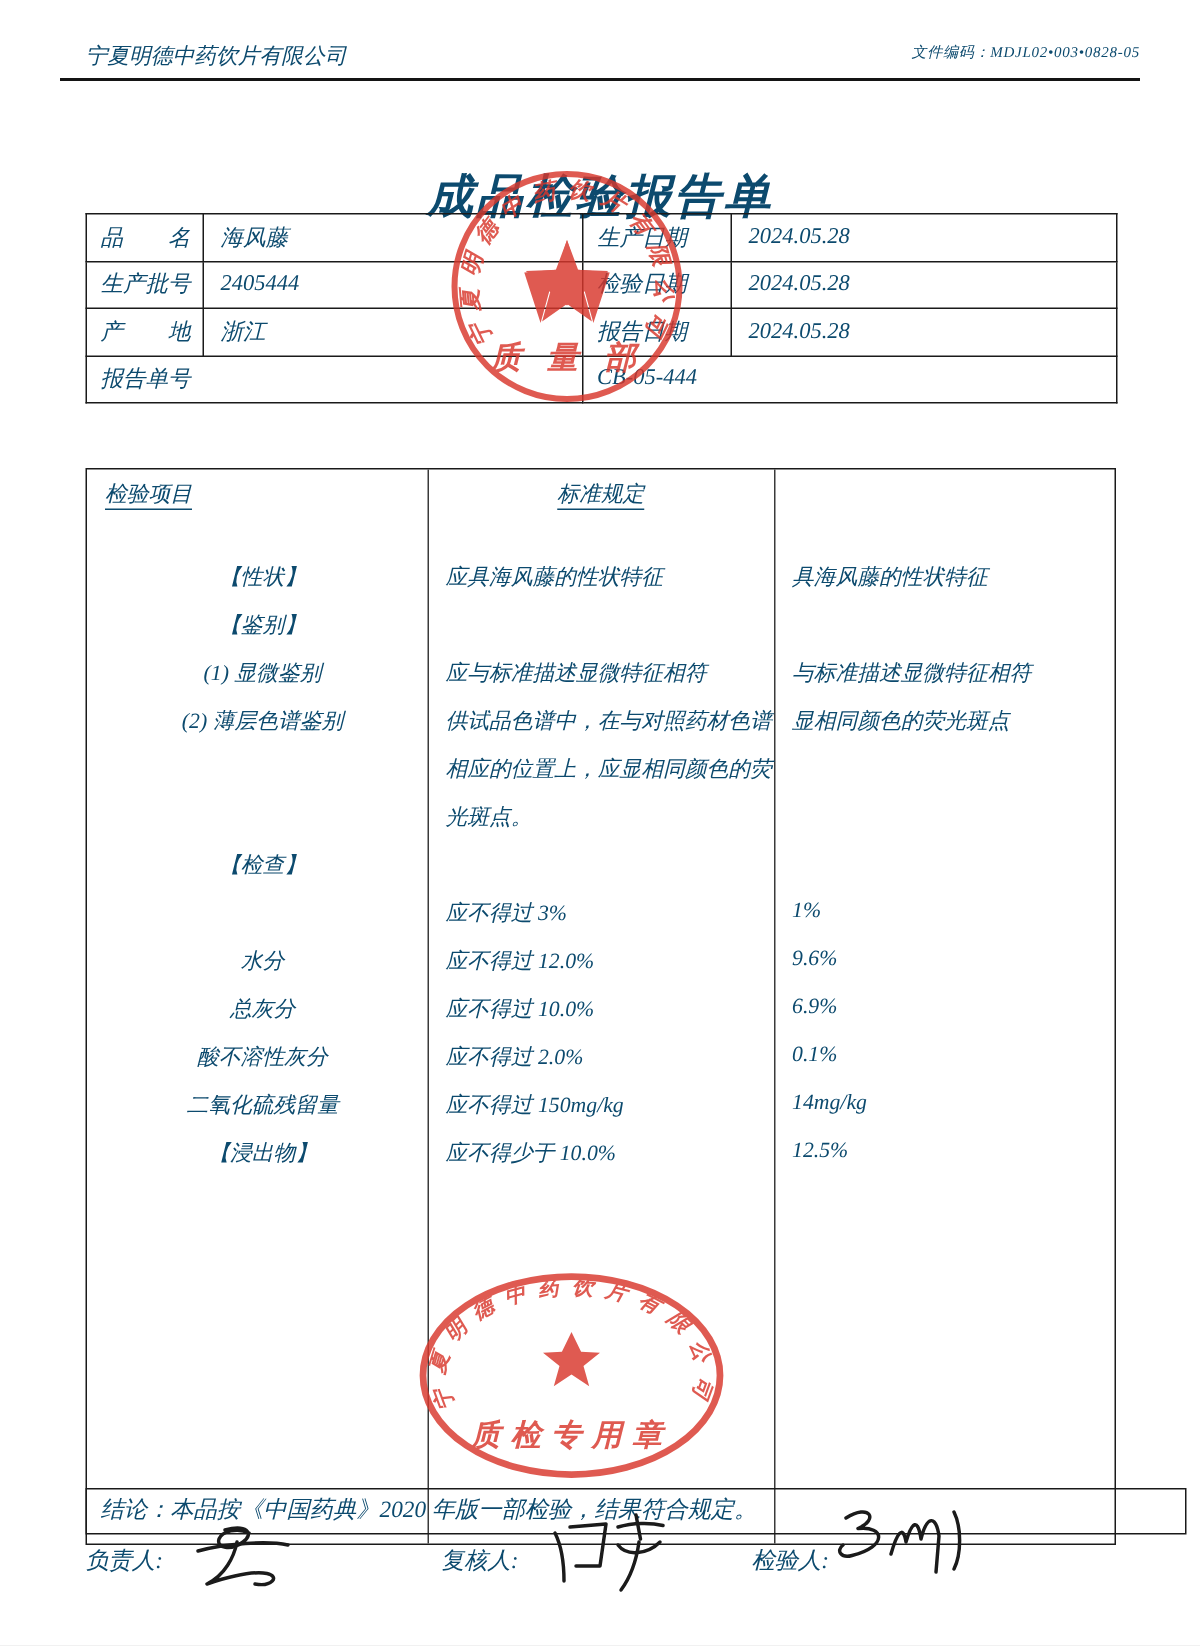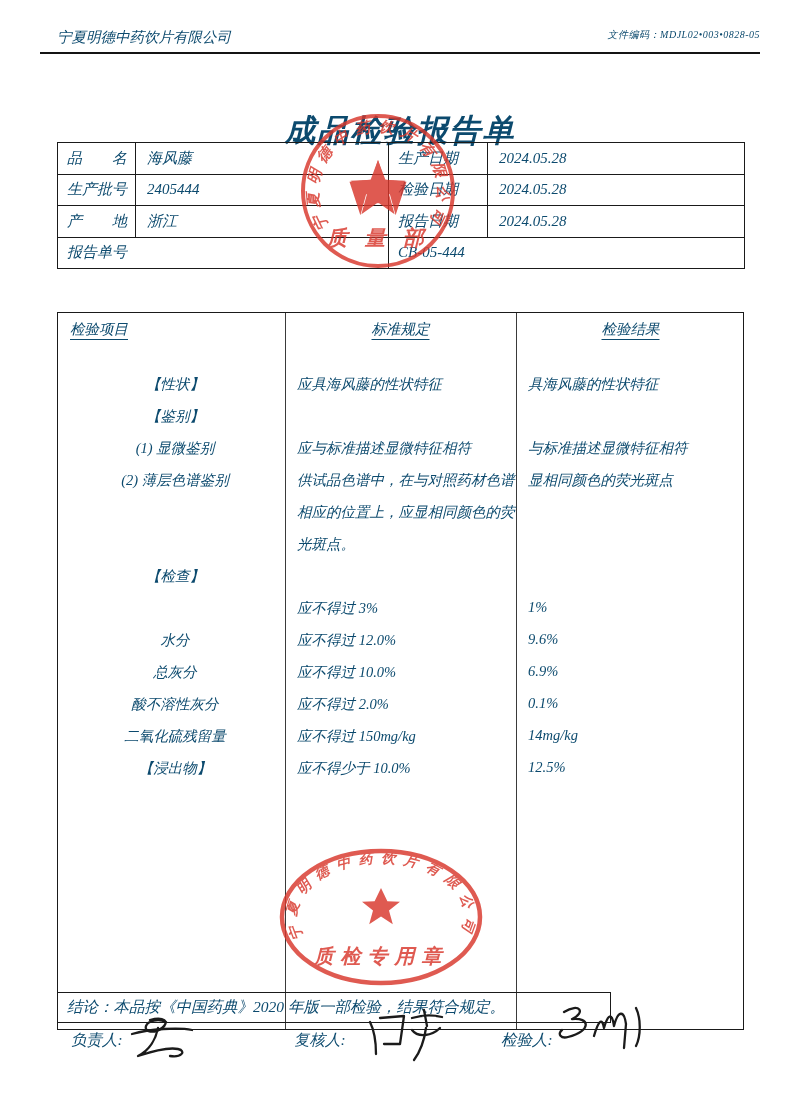--- a/index.html
+++ b/index.html
@@ -33,25 +33,25 @@
   .spec-head span { text-decoration:underline; text-underline-offset:5px; }
   .sh1 { left:12px; }
   .sh2 { left:227px; width:231px; text-align:center; }
   .sh3 { left:458px; width:229px; text-align:center; }
   .trow { position:absolute; left:0; width:687px; height:24px; }
   .trow span { position:absolute; top:0; white-space:nowrap; }
   .c1 { left:12px;  width:210px;text-align:center; }
   .c2 { left:239px; width:216px; }
   .c3 { left:470px; width:212px; }
   
-  .conclusion { position:absolute; left:57px; top:992px; width:554px; height:31px;
+  .conclusion { position:absolute; left:57px; top:992px; width:734px; height:31px;
                 border:1.6px solid #1a1a1a; font-size:15.5px; line-height:28px;
                 padding-left:9px; white-space:nowrap; }
   .sig-label { position:absolute; top:1030px; font-size:15.5px; }
-  .sl1 { left:71px;text-align:right; } .sl2 { left:294px; } .sl3 { left:501px; }
+  .sl1 { left:57px;text-align:right; } .sl2 { left:294px; } .sl3 { left:501px; }
   .sig-svg { position:absolute; }
   .sig-svg path { fill:none; stroke:#1b1b1b; stroke-width:2.3;
                   stroke-linecap:round; stroke-linejoin:round; }
   
   .stamp { position:absolute; pointer-events:none; opacity:0.82; }
   .stamp-top    { left:292px; top:112px; }
   .stamp-bottom { left:276px; top:846px; }
   .stamp text { font-family:"Liberation Serif","DejaVu Serif",serif; font-weight:700; }
 </style>
 </head>
@@ -98,21 +98,20 @@
   </tbody>
     </table>
 
   <div class="spec">
     <div class="vline v1"></div>
     <div class="vline v2"></div>
 
     <div class="spec-head trow">
       <span class="sh1" style="position:absolute">检验项目</span>
       <span class="sh2" style="position:absolute">标准规定</span>
-      <span class="sh3" style="position:absolute">检验结果</span>
     </div>
 
     <div class="trow" style="top:62px">
       <span class="c1">【性状】</span>
       <span class="c2">应具海风藤的性状特征</span>
       <span class="c3">具海风藤的性状特征</span>
     </div>
     <div class="trow" style="top:94px">
       <span class="c1">【鉴别】</span>
       <span class="c2"></span>

